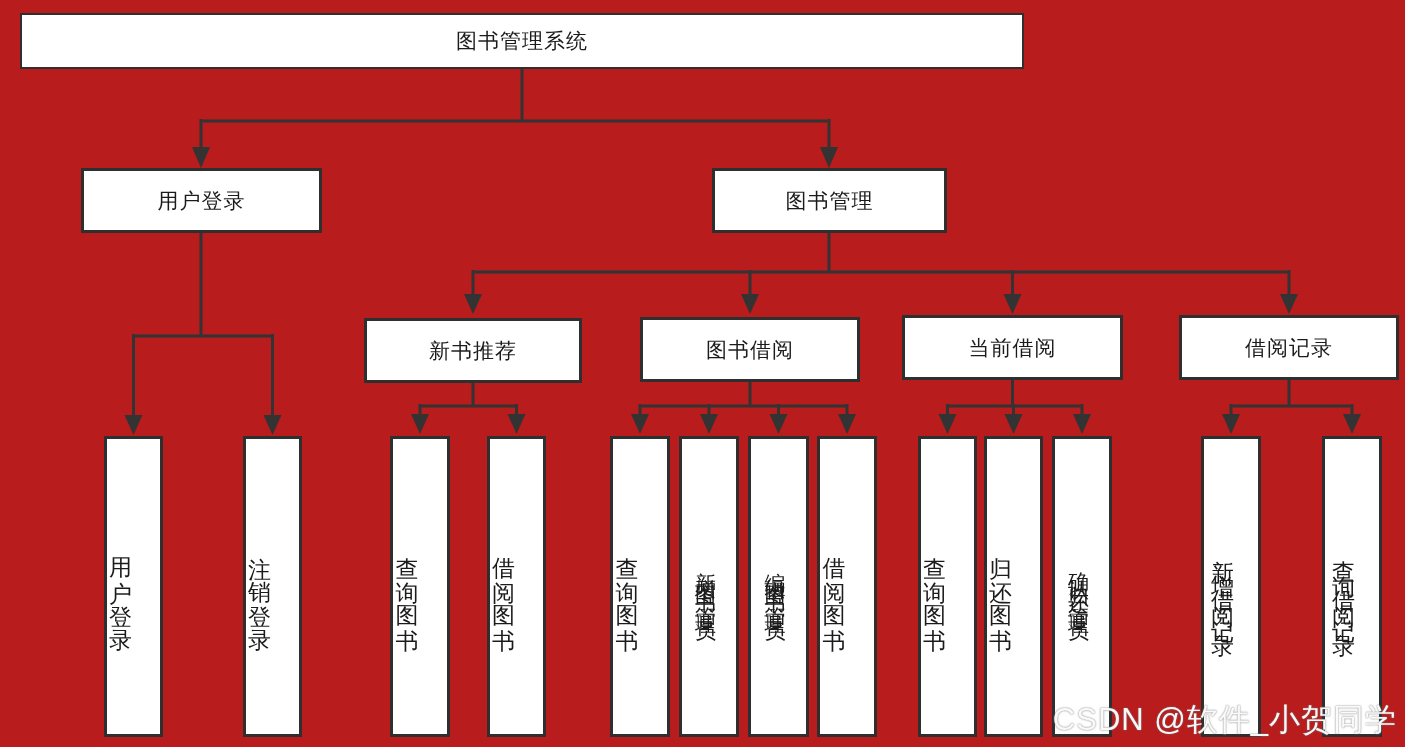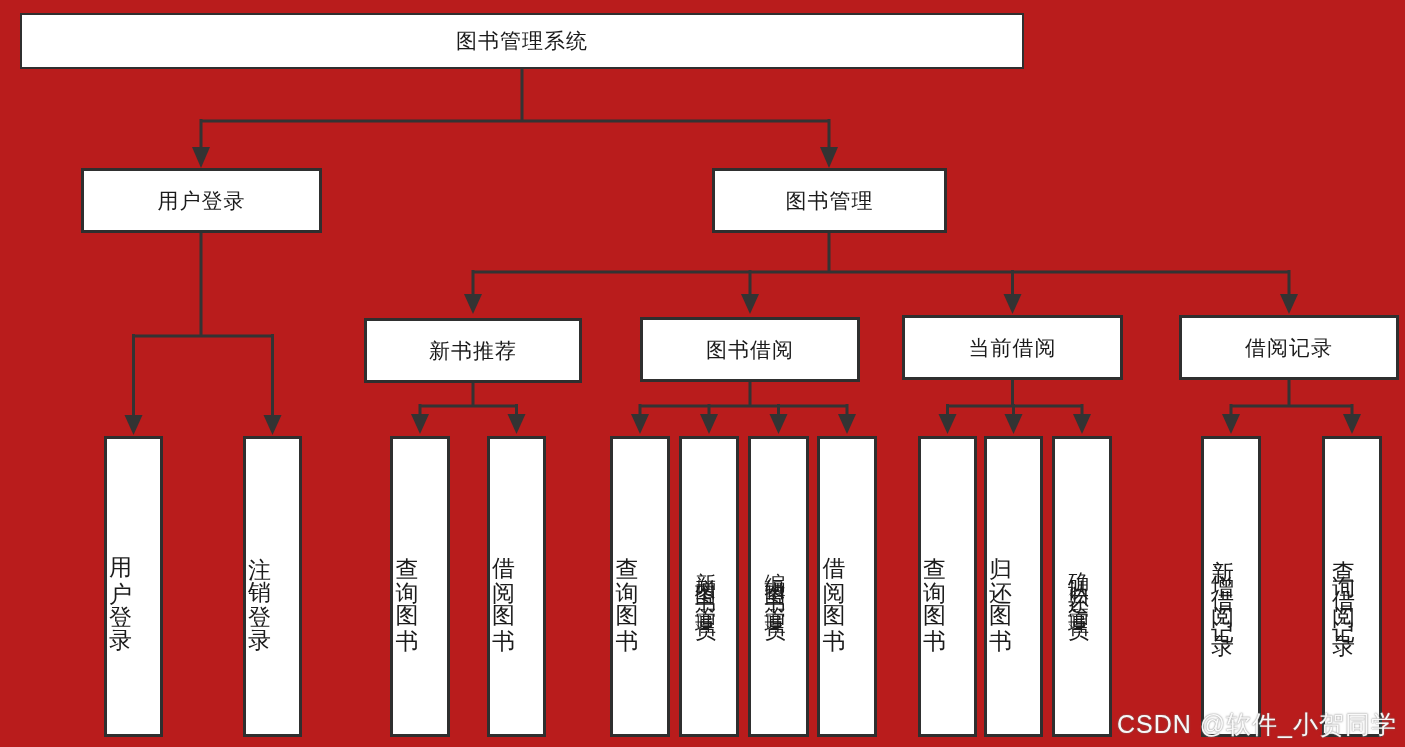--- a/index.html
+++ b/index.html
@@ -39,21 +39,21 @@
     color: #1b1b1b;
     white-space: nowrap;
   }
   .sp4 { letter-spacing: 24px; padding-block-start: 24px; }
   .sp6 { letter-spacing: 15px; padding-block-start: 15px; }
   .sp9 { font-size: 21px; letter-spacing: 7px; padding-block-start: 7px; }
   .watermark {
     position: absolute;
     right: 8px;
     bottom: 6px;
-    font-size: 25px;
+    font-size: 31px;
     letter-spacing: 1px;
     color: rgba(255,255,255,0.95);
     text-shadow: 0 0 2px rgba(125,125,125,0.85), 0 0 1px rgba(125,125,125,0.6);
     white-space: nowrap;
   }
 </style>
 </head>
 <body>
 
 <div id="canvas">

